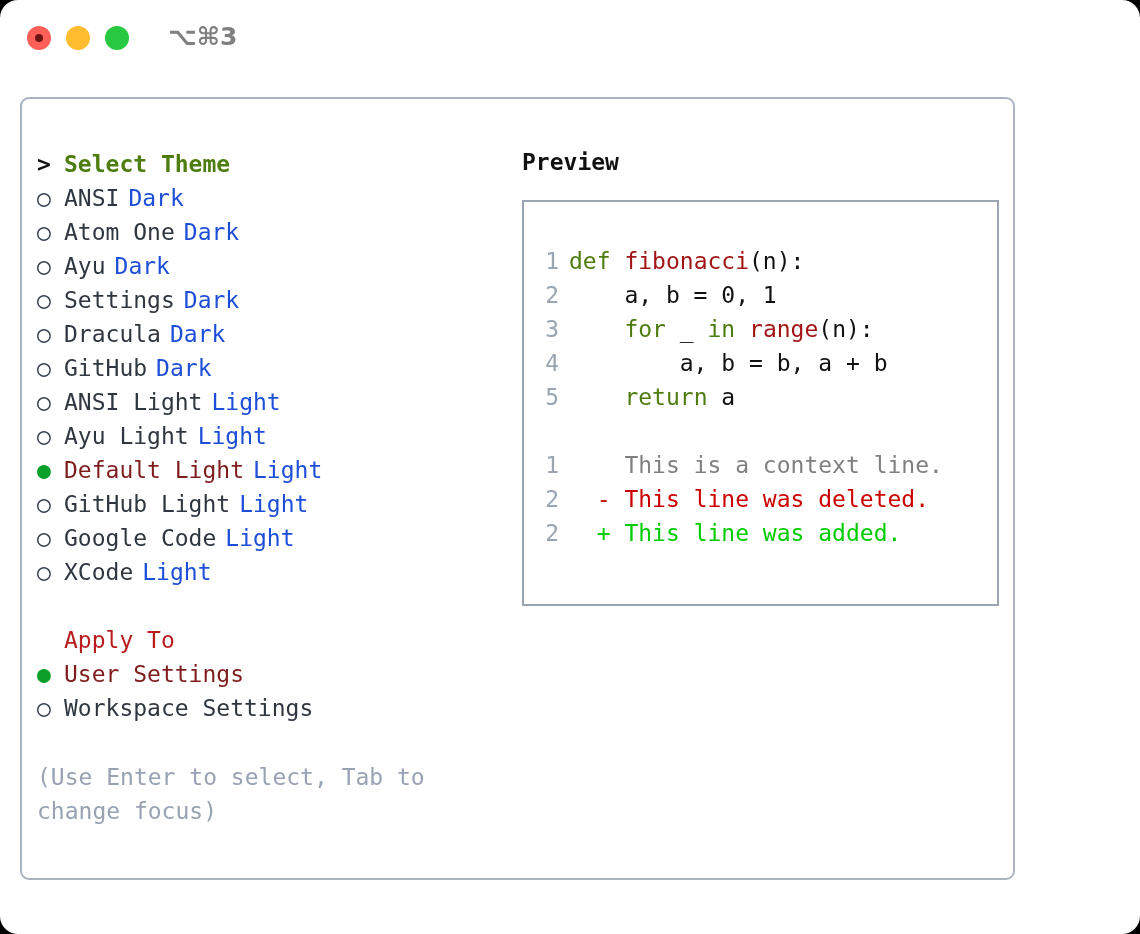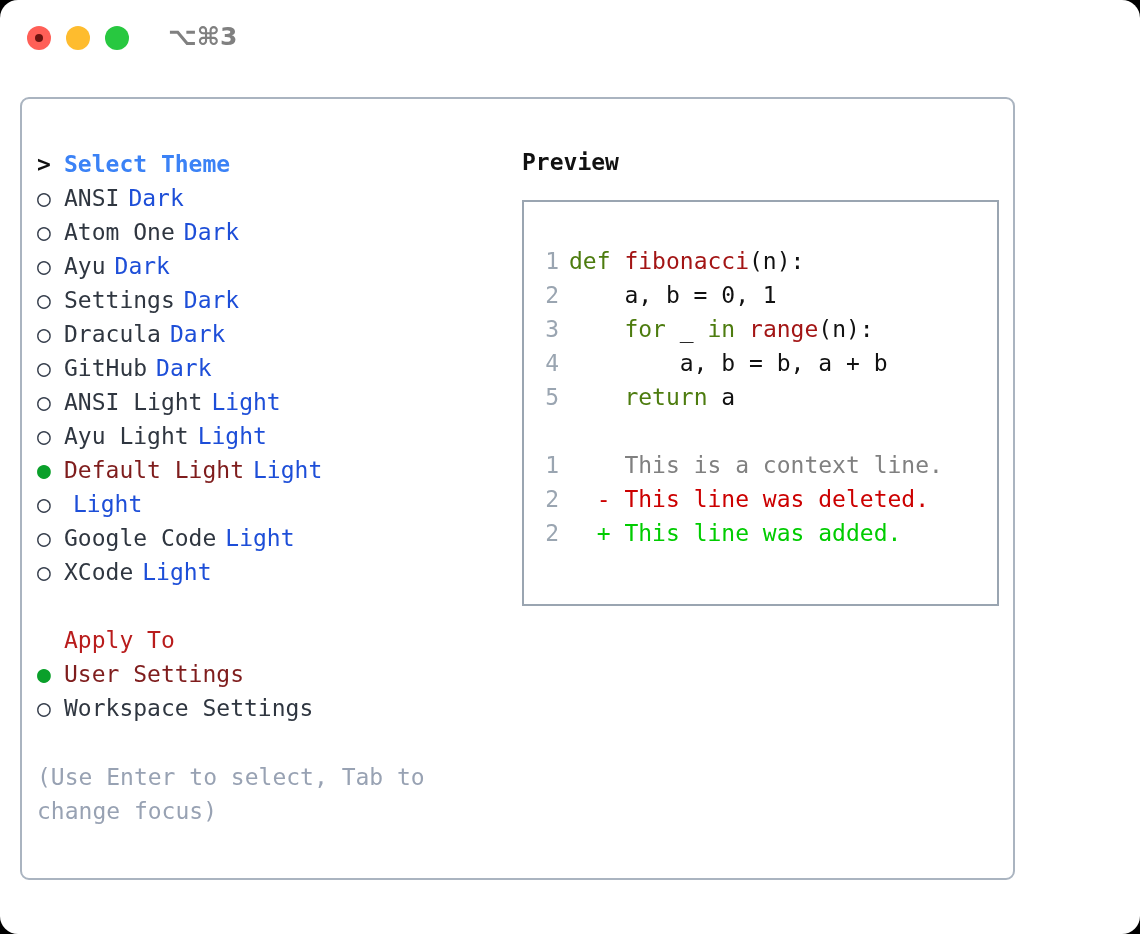--- a/index.html
+++ b/index.html
@@ -105,21 +105,21 @@
     flex: 0 0 27px;
     color: #3a4250;
     font-size: 23px;
   }
   .marker.bold { font-weight: bold; color: #111111; }
   .marker.sel  { color: #0aa02a; }
   .marker.blank { color: transparent; }
 
   .heading-text {
     font-weight: bold;
-    color: #3b82f6;
+    color: #4d7c0f;
   }
   .item-name {
     color: #2f3640;
   }
   .item-name.selected { color: #7f1d1d; }
   .item-cat {
     color: #1d4ed8;
     padding-left: 9px;
   }
   .section-label {
@@ -212,21 +212,21 @@
         <div id="theme-items">
             <div class="row"><span class="marker">○</span><span class="item-name">ANSI</span><span class="item-cat">Dark</span></div>
             <div class="row"><span class="marker">○</span><span class="item-name">Atom One</span><span class="item-cat">Dark</span></div>
             <div class="row"><span class="marker">○</span><span class="item-name">Ayu</span><span class="item-cat">Dark</span></div>
             <div class="row"><span class="marker">○</span><span class="item-name">Settings</span><span class="item-cat">Dark</span></div>
             <div class="row"><span class="marker">○</span><span class="item-name">Dracula</span><span class="item-cat">Dark</span></div>
             <div class="row"><span class="marker">○</span><span class="item-name">GitHub</span><span class="item-cat">Dark</span></div>
             <div class="row"><span class="marker">○</span><span class="item-name">ANSI Light</span><span class="item-cat">Light</span></div>
             <div class="row"><span class="marker">○</span><span class="item-name">Ayu Light</span><span class="item-cat">Light</span></div>
             <div class="row"><span class="marker sel">●</span><span class="item-name selected">Default Light</span><span class="item-cat">Light</span></div>
-            <div class="row"><span class="marker">○</span><span class="item-cat">Light</span></div>
+            <div class="row"><span class="marker">○</span><span class="item-name">GitHub Light</span><span class="item-cat">Light</span></div>
             <div class="row"><span class="marker">○</span><span class="item-name">Google Code</span><span class="item-cat">Light</span></div>
             <div class="row"><span class="marker">○</span><span class="item-name">XCode</span><span class="item-cat">Light</span></div>
           </div>
 
         <div class="spacer-md"></div>
 
         <div class="row">
           <span class="marker blank">○</span>
           <span class="section-label">Apply To</span>
         </div>

